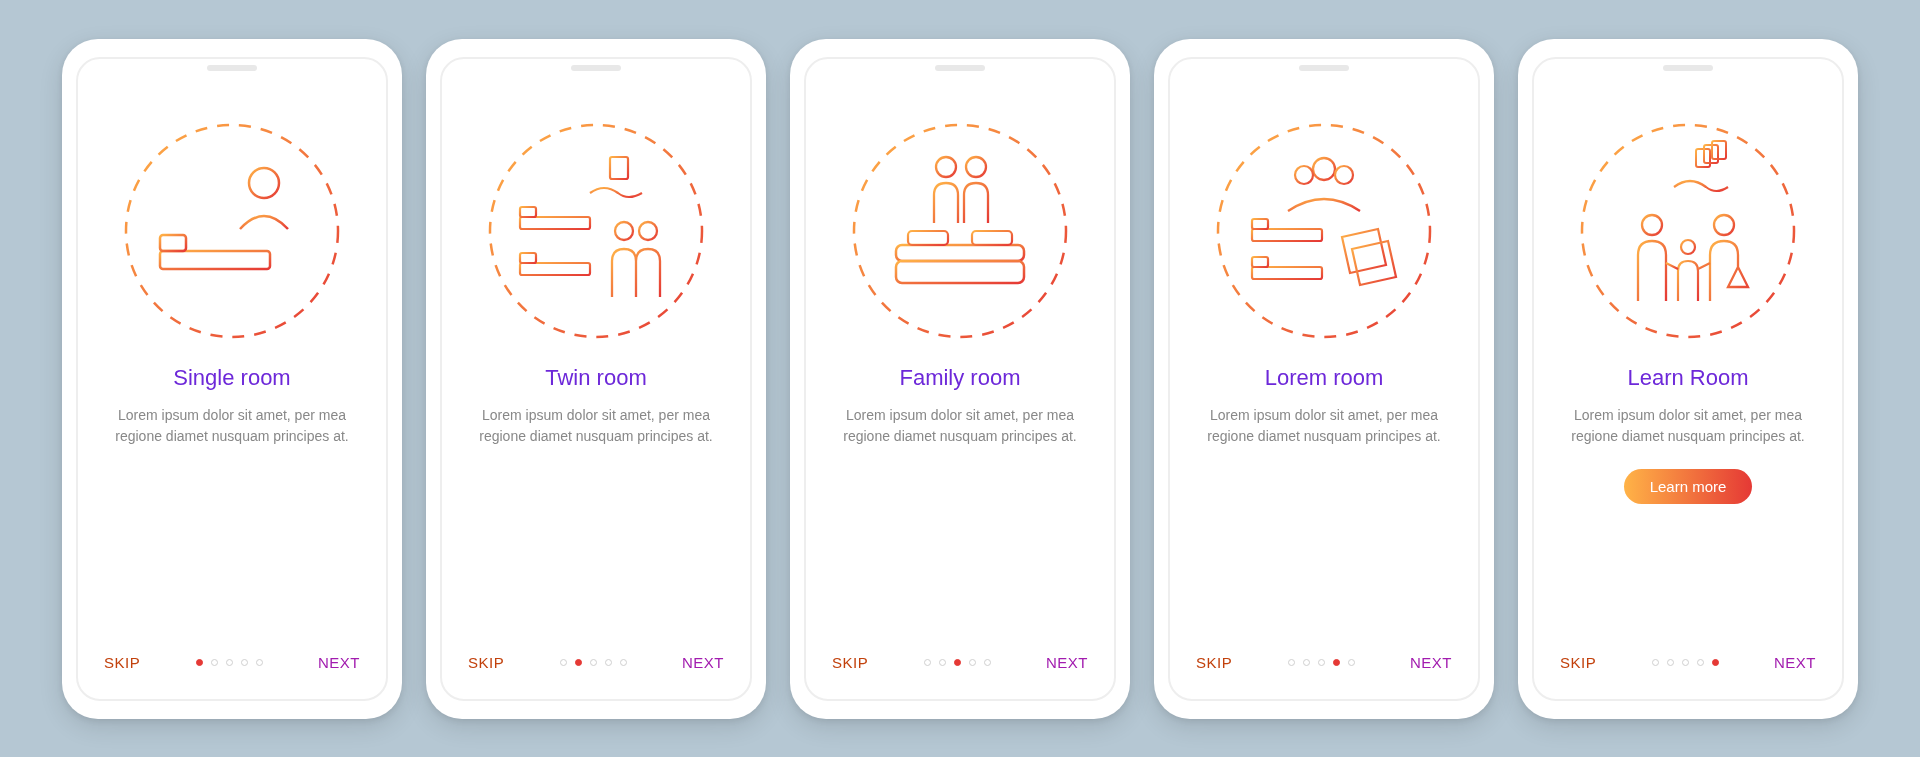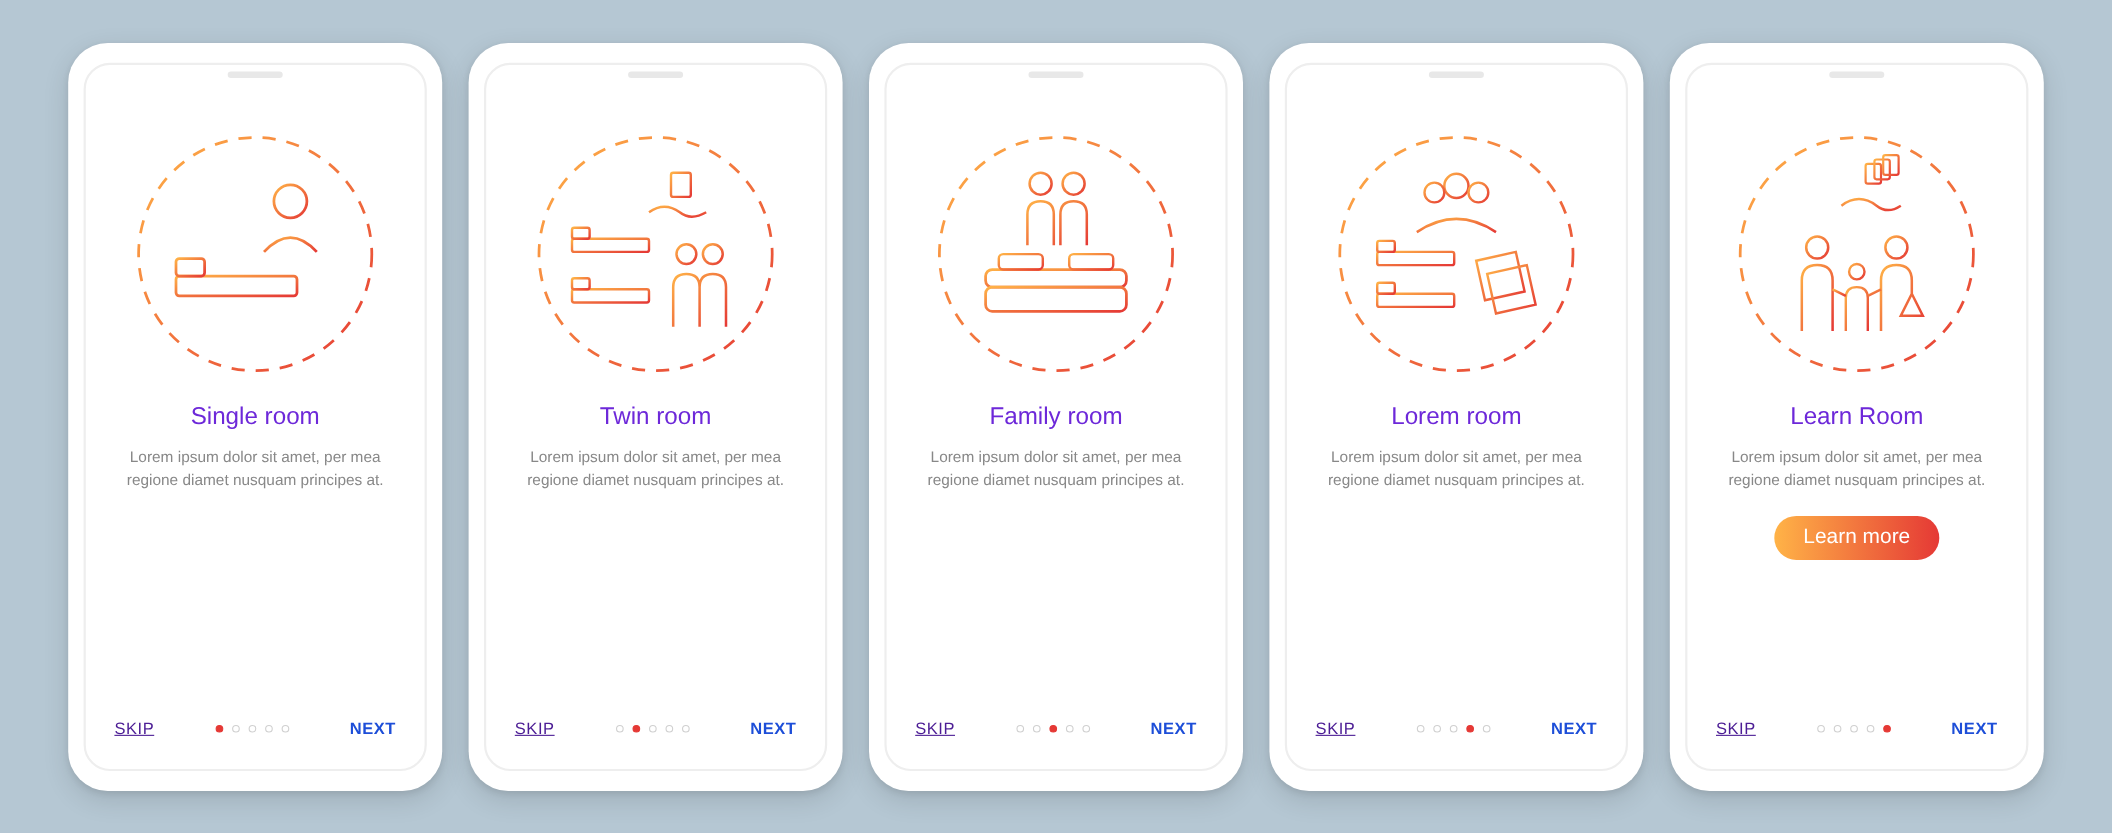--- a/index.html
+++ b/index.html
@@ -70,35 +70,35 @@
   line-height: 1.5;
   text-align: center;
   max-width: 250px;
 }
 .learn-more {
   margin-top: 22px;
   padding: 9px 26px;
   border-radius: 22px;
   background: linear-gradient(90deg,#ffb347,#e53935);
   color: #fff;
-  font-size: 19px;
+  font-size: 15px;
   border: none;
   cursor: pointer;
 }
 .spacer { flex: 1; }
 .footer {
   width: 100%;
   display: flex;
   align-items: center;
   justify-content: space-between;
   font-size: 15px;
   letter-spacing: 0.5px;
 }
-.skip { color: #4c1d95; cursor: pointer; text-decoration: underline; }
-.next { color: #1d4ed8; font-weight: 700; cursor: pointer; }
+.skip { color: #c2410c; cursor: pointer; }
+.next { color: #a21caf; font-weight: 400; cursor: pointer; }
 .dots {
   display: flex;
   gap: 8px;
 }
 .dots span {
   width: 7px;
   height: 7px;
   border-radius: 50%;
   background: #e0e0e0;
   border: 1.5px solid #e0e0e0;

